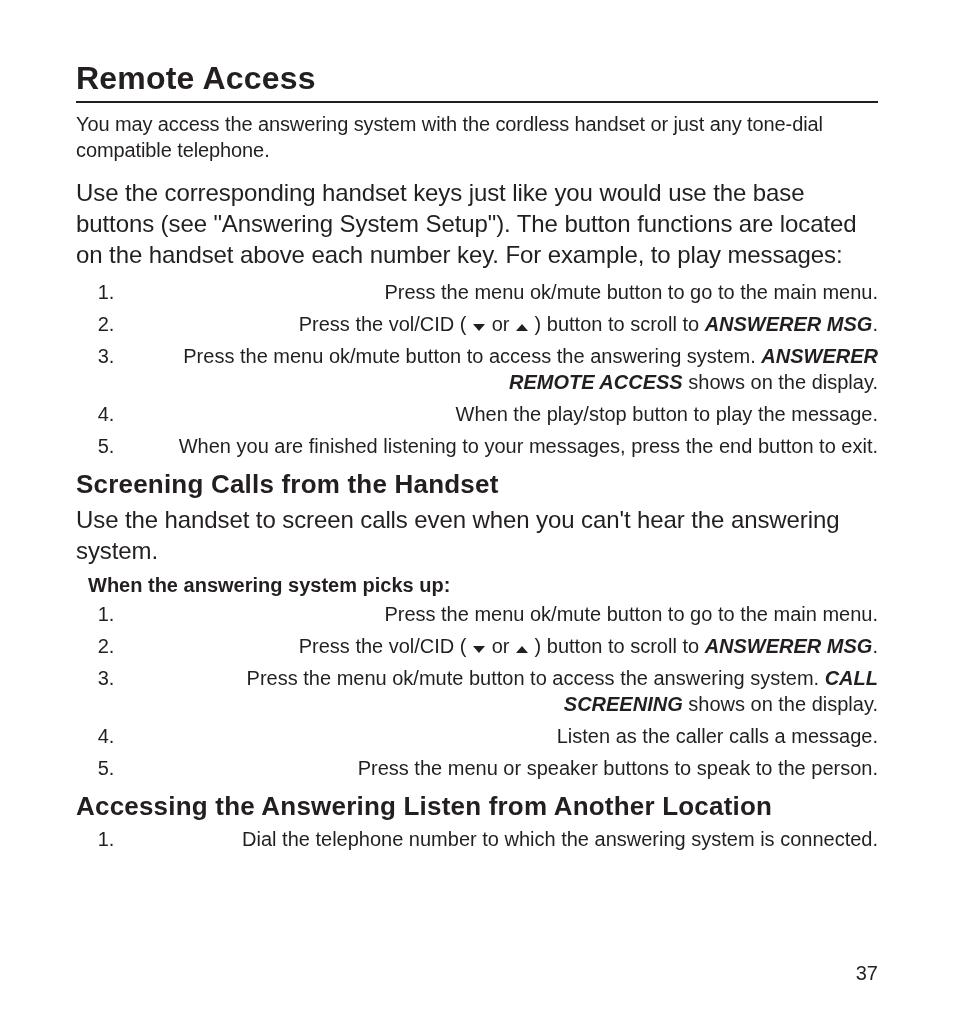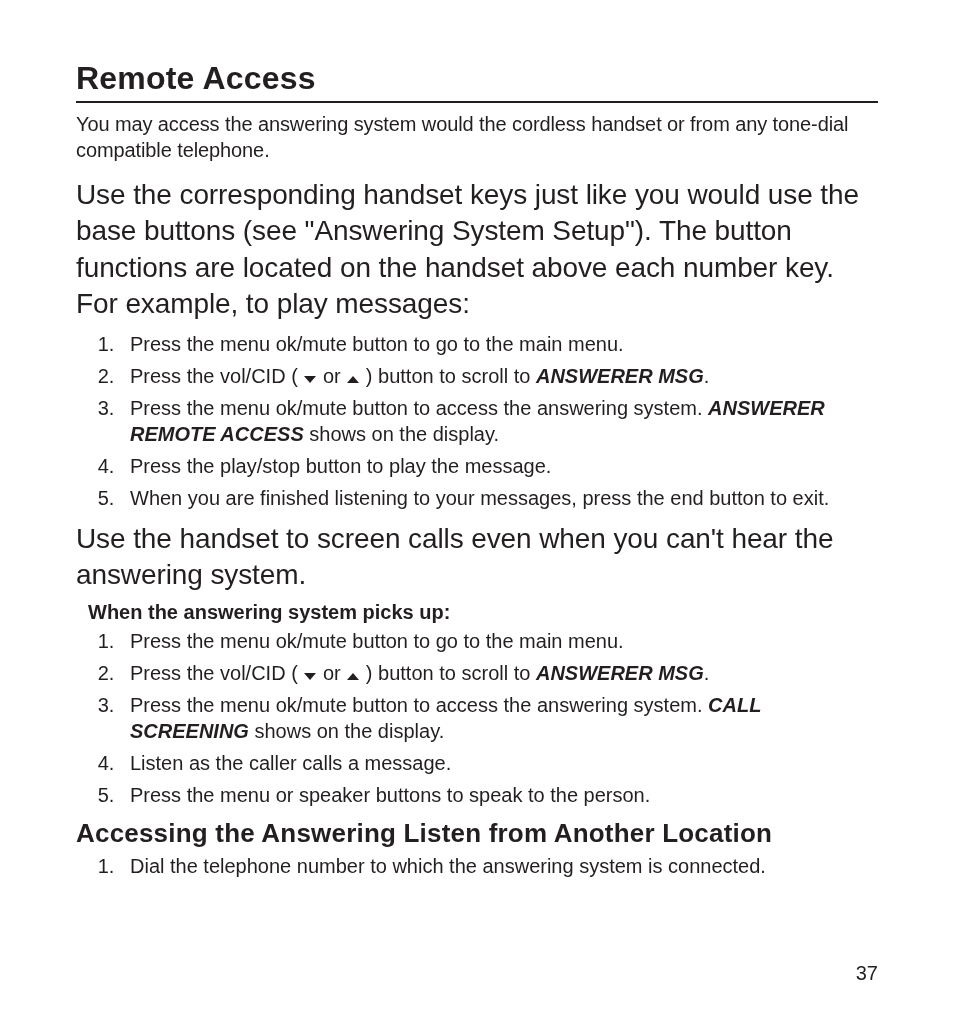--- a/index.html
+++ b/index.html
@@ -31,39 +31,40 @@
     margin: 8px 0 14px 0;
     letter-spacing: -0.1px;
   }
   h2.section {
     font-size: 26px;
     font-weight: 700;
     margin: 10px 0 2px 0;
     letter-spacing: 0.2px;
   }
   p.body {
-    font-size: 28px;
+    font-size: 24px;
     line-height: 1.3;
     margin: 4px 0 8px 0;
     letter-spacing: -0.1px;
   }
   .sub {
     font-size: 20px;
     font-weight: 600;
     margin: 6px 0 4px 12px;
   }
   ol {
     margin: 4px 0 10px 0;
     padding-left: 44px;
     font-size: 20px;
     line-height: 1.3;
   }
   ol > li {
     padding-left: 10px;
     margin-bottom: 6px;
+    text-align: right;
   }
   .bi { font-weight: 700; font-style: italic; }
   .tri {
     display: inline-block;
     vertical-align: -1px;
   }
   .tri svg { display: block; }
   .page-num {
     position: absolute;
     right: 76px;
@@ -71,39 +72,40 @@
     font-size: 20px;
   }
 </style>
 </head>
 <body>
 
 <div class="page">
 
   <h1 class="title">Remote Access</h1>
 
-  <p class="intro">You may access the answering system would the cordless handset or from any tone-dial compatible telephone.</p>
+  <p class="intro">You may access the answering system with the cordless handset or just any tone-dial compatible telephone.</p>
 
   <p class="body">Use the corresponding handset keys just like you would use the base buttons (see "Answering System Setup"). The button functions are located on the handset above each number key. For example, to play messages:</p>
   <ol>
     <li>Press the menu ok/mute button to go to the main menu.</li>
     <li>
       <span>Press the vol/CID ( </span><span class="tri"><svg width="14" height="9">
             <polygon points="1,1 13,1 7,8" fill="#231f20"></polygon>
           </svg></span><span> or </span><span class="tri"><svg width="14" height="9">
             <polygon points="1,8 13,8 7,1" fill="#231f20"></polygon>
           </svg></span><span> ) button to scroll to </span><span class="bi">ANSWERER MSG</span><span>.</span>
     </li>
     <li>
       <span>Press the menu ok/mute button to access the answering system. </span><span class="bi">ANSWERER REMOTE ACCESS</span><span> shows on the display.</span>
     </li>
-    <li>Press the play/stop button to play the message.</li>
+    <li>When the play/stop button to play the message.</li>
     <li>When you are finished listening to your messages, press the end button to exit.</li>
   </ol>
 
+  <h2 class="section">Screening Calls from the Handset</h2>
   <p class="body">Use the handset to screen calls even when you can't hear the answering system.</p>
   <p class="sub">When the answering system picks up:</p>
   <ol>
     <li>Press the menu ok/mute button to go to the main menu.</li>
     <li>
       <span>Press the vol/CID ( </span><span class="tri"><svg width="14" height="9">
             <polygon points="1,1 13,1 7,8" fill="#231f20"></polygon>
           </svg></span><span> or </span><span class="tri"><svg width="14" height="9">
             <polygon points="1,8 13,8 7,1" fill="#231f20"></polygon>
           </svg></span><span> ) button to scroll to </span><span class="bi">ANSWERER MSG</span><span>.</span>

